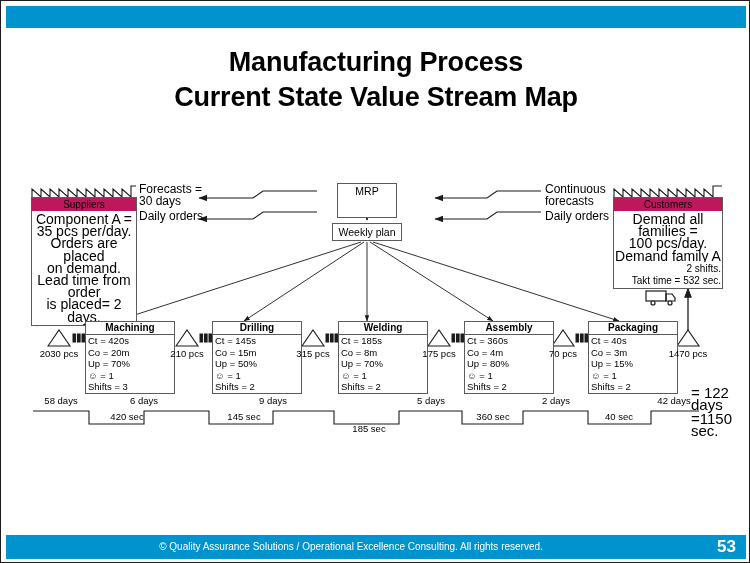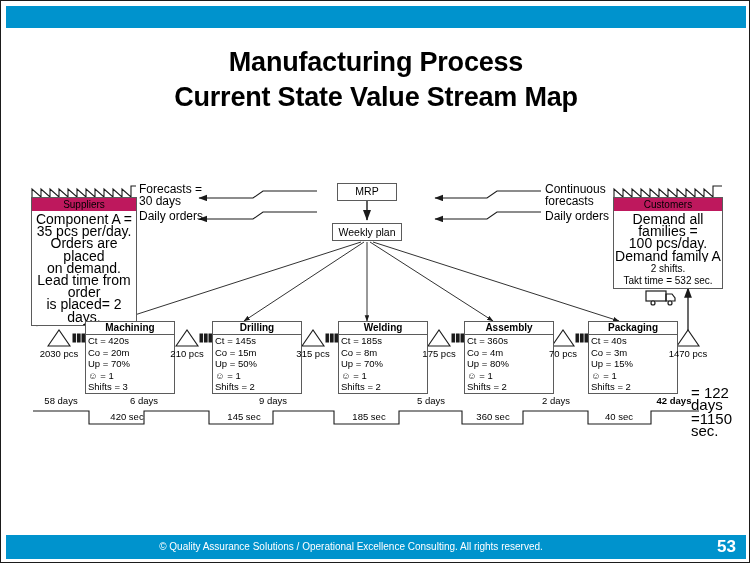--- a/index.html
+++ b/index.html
@@ -48,21 +48,21 @@
     text-align:center;font-size:10px;line-height:13px;background:#be185d;
   }
   .fac .databox{
     position:absolute;left:0;top:27px;width:100%;
     border:1px solid #5b5b5b;border-top:none;box-sizing:border-box;
     text-align:center;font-size:14px;line-height:12.2px;padding:2px 1px 2px 1px;background:#fff;
   }
   .fac .databox2{
     position:absolute;left:0;width:100%;
     border:1px solid #5b5b5b;border-top:none;box-sizing:border-box;
-    text-align:center;font-size:10px;line-height:12.2px;padding:1px 1px 1px 1px;background:#fff;
+    text-align:right;font-size:10px;line-height:12.2px;padding:1px 1px 1px 1px;background:#fff;
   }
 
   
   .ctrlbox{
     position:absolute;border:1px solid #5b5b5b;background:#fff;box-sizing:border-box;
     text-align:center;font-size:10.5px;
   }
 
   
   .infolabel{position:absolute;font-size:12px;line-height:11.5px;color:#000;white-space:pre-line;}
@@ -221,21 +221,21 @@
     </svg>
     <div class="namebox">Customers</div>
     <div class="databox" style="white-space:pre-line;">Demand all families =
 100 pcs/day.
 Demand family A =
 35 pcs/day.</div>
     <div class="databox2" style="top:78px;white-space:pre-line;">2 shifts.
 Takt time = 532 sec.</div>
   </div>
 
-  <div class="ctrlbox" style="left:336px;top:182px;width:60px;height:18px;line-height:15px;">MRP</div>
+  <div class="ctrlbox" style="left:336px;top:182px;width:60px;height:35px;line-height:15px;">MRP</div>
   <div class="ctrlbox" style="left:331px;top:222px;width:70px;height:18px;line-height:16px;">Weekly plan</div>
 
   <div class="infolabel" style="left:138px;top:183px;">Forecasts =
 30 days</div>
   <div class="infolabel" style="left:138px;top:210px;">Daily orders</div>
   <div class="infolabel" style="left:544px;top:183px;">Continuous
 forecasts</div>
   <div class="infolabel" style="left:544px;top:210px;">Daily orders</div>
 
   <div class="proc" style="left:84px;top:320px;">
@@ -288,25 +288,25 @@
   <div class="inv-label" style="left:284px;top:347px;width:56px;">315 pcs</div>
   <div class="inv-label" style="left:410px;top:347px;width:56px;">175 pcs</div>
   <div class="inv-label" style="left:536px;top:347px;width:52px;">70 pcs</div>
   <div class="inv-label" style="left:657px;top:347px;width:60px;">1470 pcs</div>
 
   <div class="tl-days" style="left:30px;top:394px;width:60px;">58 days</div>
   <div class="tl-days" style="left:115px;top:394px;width:56px;">6 days</div>
   <div class="tl-days" style="left:244px;top:394px;width:56px;">9 days</div>
   <div class="tl-days" style="left:402px;top:394px;width:56px;">5 days</div>
   <div class="tl-days" style="left:527px;top:394px;width:56px;">2 days</div>
-  <div class="tl-days" style="left:645px;top:394px;width:56px;font-weight:bold;">42 days</div>
+  <div class="tl-days" style="left:645px;top:394px;width:56px;">42 days</div>
 
   <div class="tl-sec" style="left:88px;top:410px;width:76px;">420 sec</div>
   <div class="tl-sec" style="left:214px;top:410px;width:58px;">145 sec</div>
-  <div class="tl-sec" style="left:338px;top:410px;width:60px;">185 sec</div>
+  <div class="tl-sec" style="left:338px;top:422px;width:60px;">185 sec</div>
   <div class="tl-sec" style="left:462px;top:410px;width:60px;">360 sec</div>
   <div class="tl-sec" style="left:588px;top:410px;width:60px;">40 sec</div>
 
   <div class="total" style="left:690px;top:386px;">= 122
 days</div>
   <div class="total" style="left:690px;top:412px;">=1150
 sec.</div>
 
   <div class="footerbar">
     <div class="footer-text">© Quality Assurance Solutions / Operational Excellence Consulting.  All rights reserved.</div>

